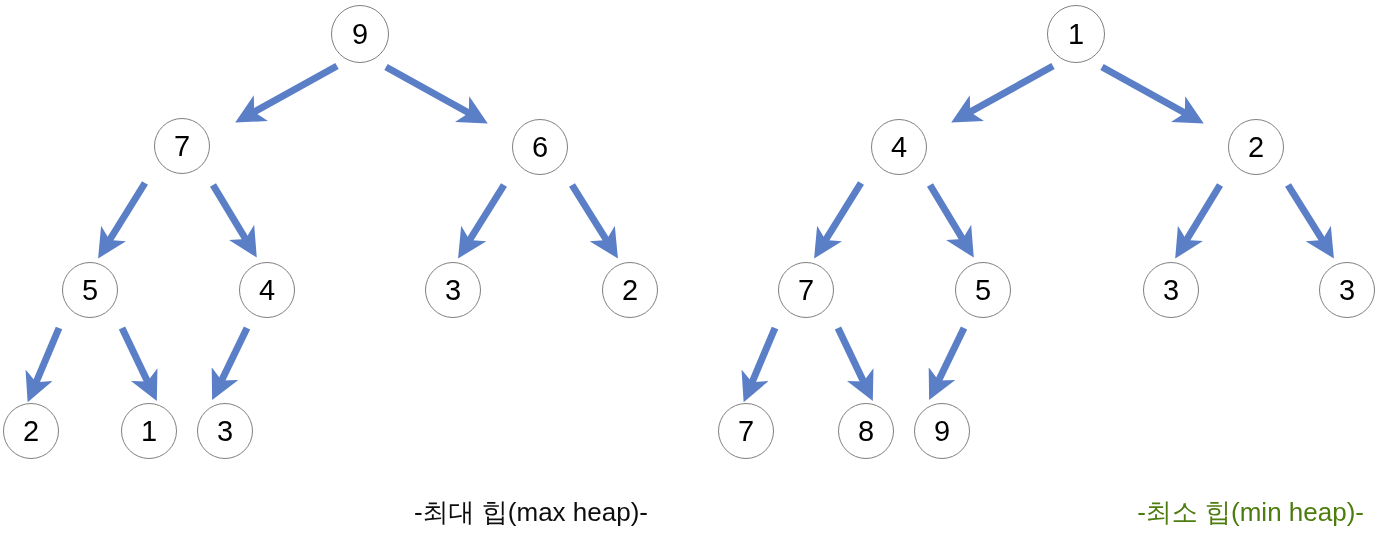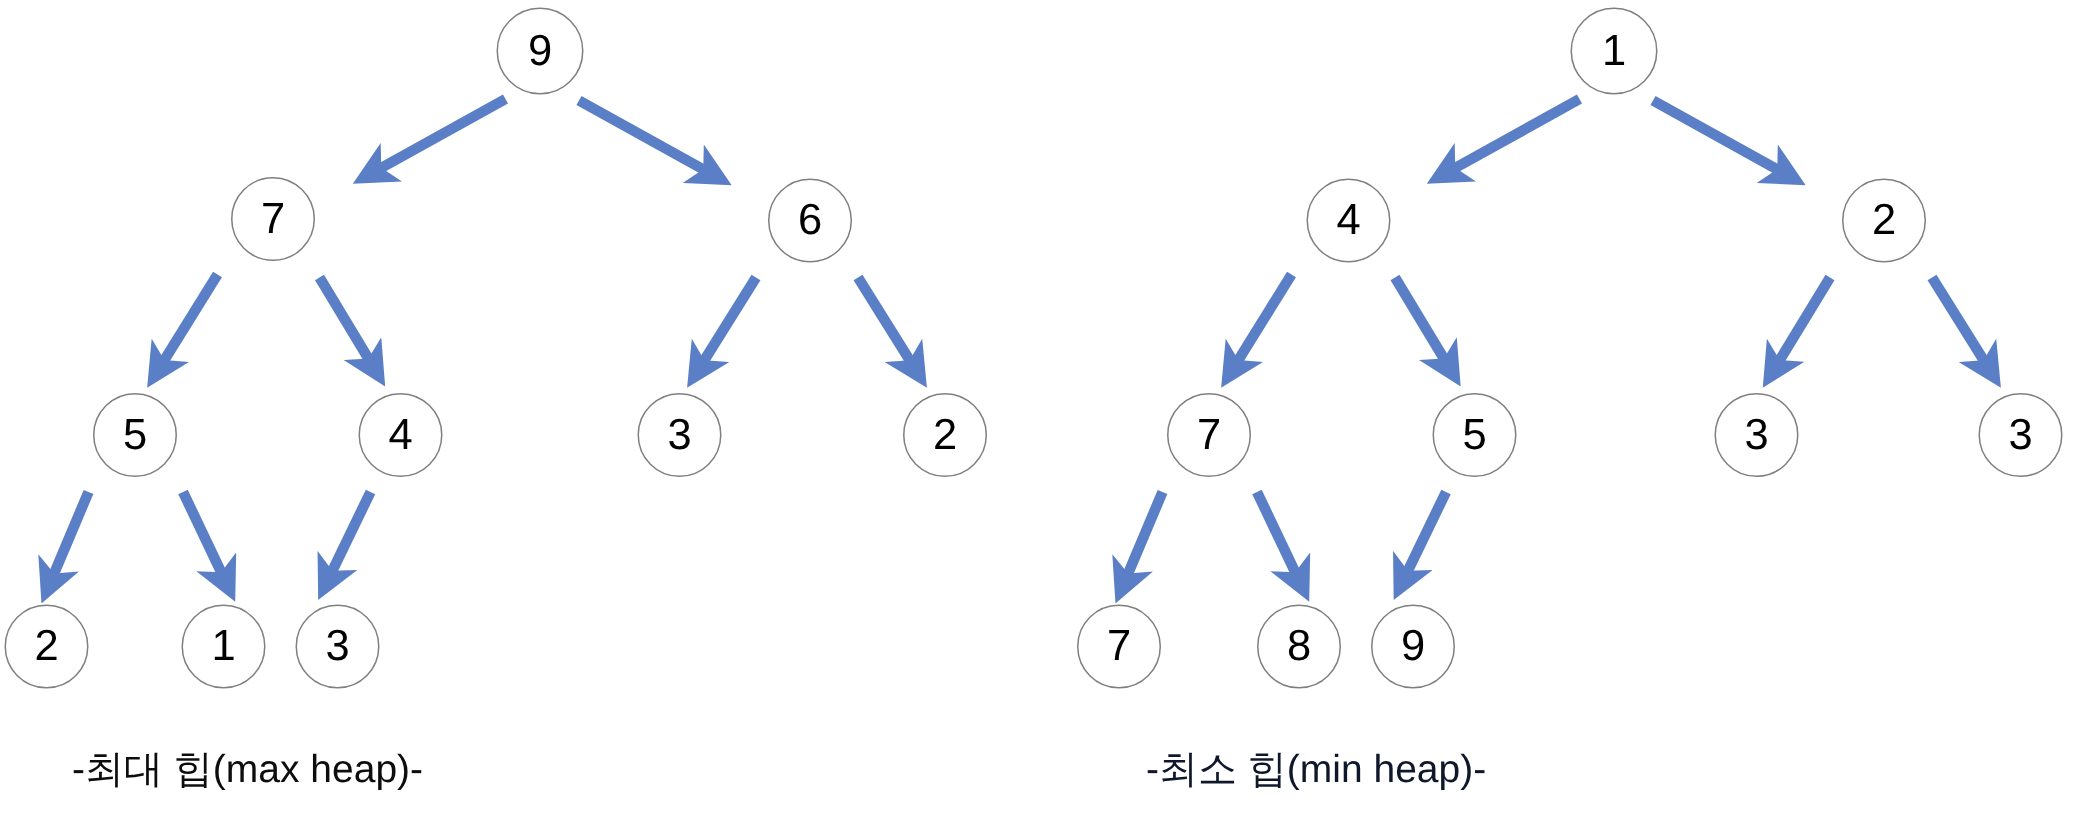--- a/index.html
+++ b/index.html
@@ -34,21 +34,21 @@
     display: flex;
     align-items: center;
     justify-content: center;
     color: #000000;
     font-size: 29px;
     line-height: 1;
     font-family: "Liberation Sans", "DejaVu Sans", sans-serif;
   }
   .caption {
     position: absolute;
-    text-align: left;
+    text-align: right;
     color: #0d0d0d;
     font-size: 26px;
     line-height: 1.1;
     white-space: nowrap;
     font-family: "Liberation Sans", "DejaVu Sans", sans-serif;
   }
 </style>
 </head>
 <body>
 
@@ -100,16 +100,16 @@
       <div class="node" style="left: 955px; top: 262px; width: 56px; height: 56px; border-color: rgb(127, 127, 127); background: rgb(255, 255, 255); color: rgb(0, 0, 0);">5</div>
       <div class="node" style="left: 1143px; top: 262px; width: 56px; height: 56px; border-color: rgb(127, 127, 127); background: rgb(255, 255, 255); color: rgb(0, 0, 0);">3</div>
       <div class="node" style="left: 1319px; top: 262px; width: 56px; height: 56px; border-color: rgb(127, 127, 127); background: rgb(255, 255, 255); color: rgb(0, 0, 0);">3</div>
       <div class="node" style="left: 718px; top: 403px; width: 56px; height: 56px; border-color: rgb(127, 127, 127); background: rgb(255, 255, 255); color: rgb(0, 0, 0);">7</div>
       <div class="node" style="left: 838px; top: 403px; width: 56px; height: 56px; border-color: rgb(127, 127, 127); background: rgb(255, 255, 255); color: rgb(0, 0, 0);">8</div>
       <div class="node" style="left: 914px; top: 403px; width: 56px; height: 56px; border-color: rgb(127, 127, 127); background: rgb(255, 255, 255); color: rgb(0, 0, 0);">9</div>
     </div>
 
   <div id="caption-layer">
       <div class="caption" style="left: 48px; top: 498px; width: 600px; color: rgb(13, 13, 13);">-최대 힙(max heap)-</div>
-      <div class="caption" style="left: 764px; top: 498px; width: 600px; color: #0f172a;">-최소 힙(min heap)-</div>
+      <div class="caption" style="left: 764px; top: 498px; width: 600px; color: #4d7c0f;">-최소 힙(min heap)-</div>
     </div>
 
 </div>
 
 </body></html>

